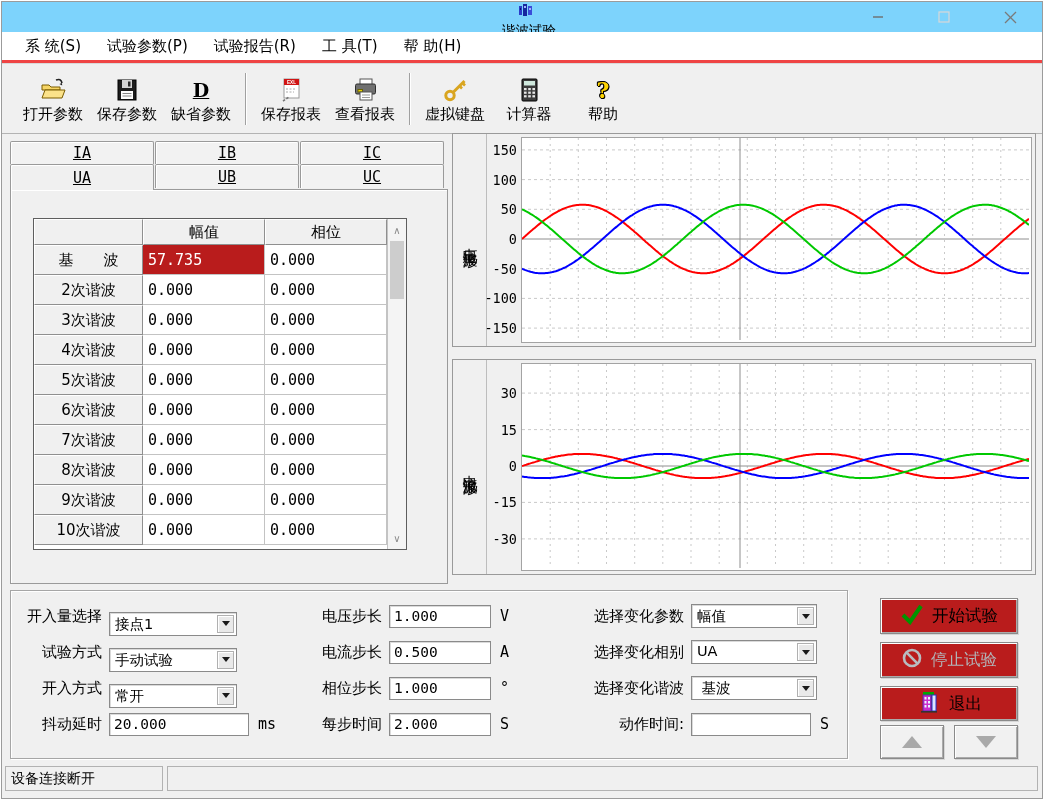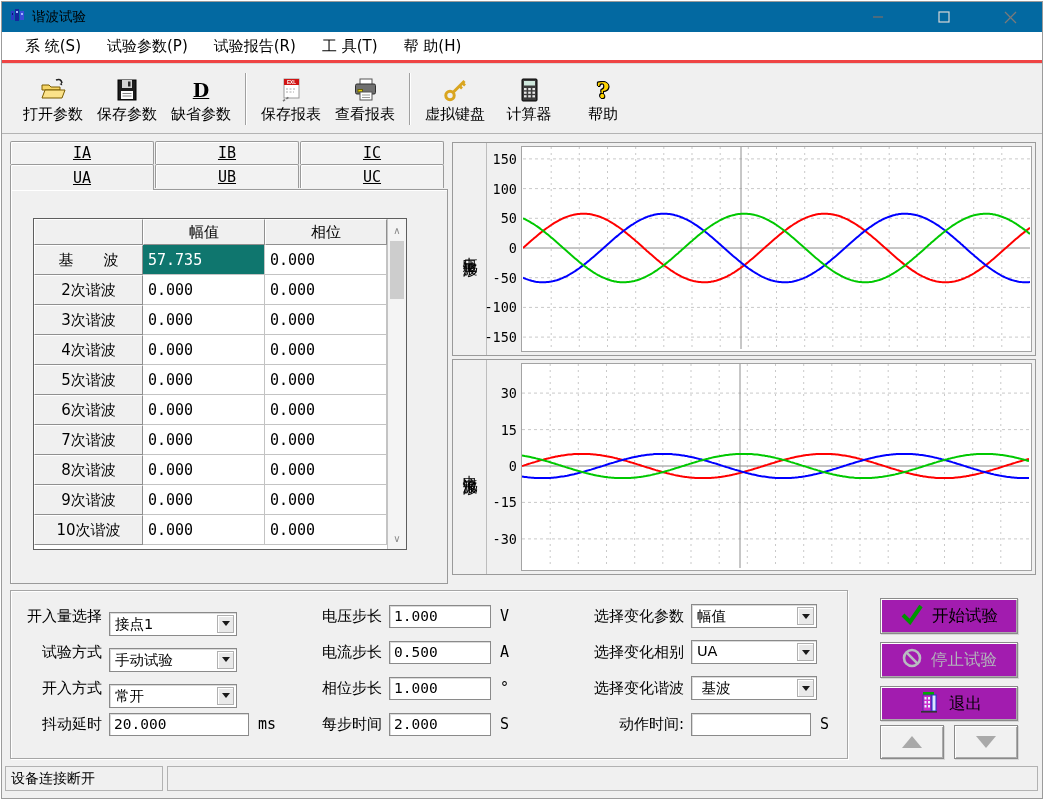--- a/index.html
+++ b/index.html
@@ -1,21 +1,21 @@
 <!DOCTYPE html>
 <html><head>
 <meta charset="utf-8">
 <style>
   * { box-sizing: border-box; margin: 0; padding: 0; }
   html,body { width:1044px; height:800px; overflow:hidden; }
   body { font-family:"DejaVu Sans","Liberation Sans",sans-serif; font-size:15px; color:#000; background:#fff; }
   .window { position:relative; width:1042px; height:798px; margin:1px; border:1px solid #9b9b9b; background:#f0f0f0; }
 
   
-  .titlebar { position:absolute; left:0; top:0; right:0; height:30px; background:#0369a1; display:flex; align-items:center; padding-left:8px; }
+  .titlebar { position:absolute; left:0; top:0; right:0; height:30px; background:#7dd3fc; display:flex; align-items:center; padding-left:8px;flex-direction:column; }
   .titlebar .ttl { font-size:13.5px; margin-left:6px; }
   .win-ctrls { position:absolute; right:10px; top:0; height:30px; display:flex; }
   .win-ctrl { width:44px; height:30px; display:flex; align-items:center; justify-content:center; margin-left:22px; }
 
   
   .menubar { position:absolute; left:0; top:30px; right:0; height:31px; background:#fff; border-bottom:3px solid #ef4444; display:flex; align-items:center; padding-left:10px; }
   .menu-item { padding:5px 13px; font-size:15px; }
 
   
   .toolbar { position:absolute; left:0; top:61px; right:0; height:71px; background:#f0f0f0; border-top:1px solid #d9d9d9; border-bottom:1px solid #b3b3b3; display:flex; align-items:center; padding-left:14px; }
@@ -35,29 +35,29 @@
   .tab.active { background:#f0f0f0; position:relative; z-index:3; height:26px; }
   .tab-body { position:relative; margin-top:-1px; height:395px; background:#f0f0f0; border:1px solid #9a9a9a; box-shadow: inset 1px 1px 0 #fff; z-index:1; }
 
   .table-wrap { position:absolute; left:22px; top:28px; width:374px; height:332px; border:1px solid #5e5e5e; background:#fff; }
   .vtable { position:absolute; left:0; top:0; right:19px; bottom:0; overflow:hidden; }
   .trow { display:flex; height:30px; }
   .trow.head { height:26px; }
   .hcell,.lcell { background:#f0f0f0; border:1px solid; border-color:#ffffff #8f8f8f #8f8f8f #ffffff; display:flex; align-items:center; justify-content:center; font-size:15px; white-space:pre; }
   .c0 { width:109px; flex:none; } .c1 { width:122px; flex:none; } .c2 { width:122px; flex:none; }
   .dcell { background:#fff; border-right:1px solid #c3c3c3; border-bottom:1px solid #c3c3c3; display:flex; align-items:center; padding-left:5px; font-family:"DejaVu Sans Mono","Liberation Mono",monospace; font-size:15px; }
-  .dcell.selected { background:#0f766e; color:#fff; }
+  .dcell.selected { background:#b91c1c; color:#fff; }
   .vscroll { position:absolute; right:0; top:0; bottom:0; width:19px; background:#f4f4f4; border-left:1px solid #c3c3c3; }
   .sarrow { position:absolute; left:0; width:18px; height:18px; display:flex; align-items:center; justify-content:center; color:#8a8a8a; font-size:10px; }
   .sarrow.up { top:2px; } .sarrow.down { bottom:2px; }
   .sthumb { position:absolute; left:2px; top:22px; width:14px; height:58px; background:#cdcdcd; }
 
   
   .chart-box { position:absolute; left:450px; width:584px; background:#f0f0f0; border:1px solid #9a9a9a; }
-  .chart-box.v { top:140px; height:214px;text-align:center; } .chart-box.i { top:357px; height:216px; }
+  .chart-box.v { top:131px; height:214px; } .chart-box.i { top:357px; height:216px; }
   .vlabel { position:absolute; left:0; top:0; bottom:0; width:34px; border-right:1px solid #bdbdbd; display:flex; align-items:center; justify-content:center; writing-mode:vertical-rl; text-orientation:upright; font-size:15px; letter-spacing:2px; }
   .gutter { position:absolute; left:35px; top:3px; bottom:3px; width:31px; }
   .ytick { position:absolute; right:2px; transform:translateY(-50%); font-size:13.5px; font-family:"DejaVu Sans Mono","Liberation Mono",monospace; }
   .plot { position:absolute; left:68px; top:3px; right:3px; bottom:3px; background:#fff; border:1px solid #a3a3a3; overflow:hidden; }
 
   
   .bottom-panel { position:absolute; left:8px; top:588px; width:838px; height:169px; border:1px solid #a6a6a6; box-shadow: inset 1px 1px 0 #fff, 1px 1px 0 #fff; background:#f0f0f0; }
   .ctl-col { position:absolute; top:12px; }
   .col-left { left:10px; } .col-mid { left:296px; } .col-right { left:556px; }
   .ctl-row { display:flex; align-items:center; height:26px; margin-bottom:10px; }
@@ -66,21 +66,21 @@
   .combo { position:relative; background:#fff; border:1px solid #8a8a8a; box-shadow: inset 1px 1px 0 #dadada; height:24px; }
   .col-left .combo { width:128px;margin-top:15px; } .col-right .combo { width:126px; }
   .cvalue { position:absolute; left:5px; top:2px; font-size:14.5px; white-space:pre; }
   .cbtn { position:absolute; right:2px; top:2px; bottom:2px; width:17px; background:#e9e9e9; border:1px solid #b0b0b0; box-shadow: inset 1px 1px 0 #fff; display:flex; align-items:center; justify-content:center; }
   .caret { width:0; height:0; border-left:4px solid transparent; border-right:4px solid transparent; border-top:5px solid #1a1a1a; }
   .tinput { height:23px; background:#fff; border:1px solid #8a8a8a; box-shadow: inset 1px 1px 0 #dadada; font-family:"DejaVu Sans Mono","Liberation Mono",monospace; font-size:14.5px; padding:1px 4px; }
   .col-mid .tinput { width:102px; } .col-left .tinput { width:140px; } .col-right .tinput { width:120px; }
   .unit { margin-left:9px; font-size:15px; font-family:"DejaVu Sans Mono","Liberation Mono",monospace; }
 
   
-  .cmd-btn { position:absolute; left:878px; width:138px; background:#a21caf; border:1px solid #8a8a8a; box-shadow: inset 1px 1px 0 #ffffff, inset -1px -1px 0 #ababab, 1px 1px 0 #d6d6d6; display:flex; align-items:center; justify-content:center; gap:8px; font-size:16.5px; font-family:inherit; }
+  .cmd-btn { position:absolute; left:878px; width:138px; background:#b91c1c; border:1px solid #8a8a8a; box-shadow: inset 1px 1px 0 #ffffff, inset -1px -1px 0 #ababab, 1px 1px 0 #d6d6d6; display:flex; align-items:center; justify-content:center; gap:8px; font-size:16.5px; font-family:inherit; }
   .btn-start { top:596px; height:36px; }
   .btn-stop  { top:640px; height:36px; color:#b2b6ba; }
   .btn-exit  { top:684px; height:35px; }
   .arrow-btn { position:absolute; top:723px; height:34px; width:64px; background:#f1f1f1; border:1px solid #8a8a8a; box-shadow: inset 1px 1px 0 #ffffff, inset -1px -1px 0 #ababab, 1px 1px 0 #d6d6d6; display:flex; align-items:center; justify-content:center; }
   .arrow-up { left:878px; } .arrow-down { left:952px; }
   .tri-up { width:0; height:0; border-left:10px solid transparent; border-right:10px solid transparent; border-bottom:12px solid #a9a9a9; }
   .tri-down { width:0; height:0; border-left:10px solid transparent; border-right:10px solid transparent; border-top:12px solid #a9a9a9; }
 
   
   .status-cell { position:absolute; top:764px; height:25px; border:1px solid #b2b2b2; background:#f0f0f0; font-size:14px; padding:3px 5px; }

